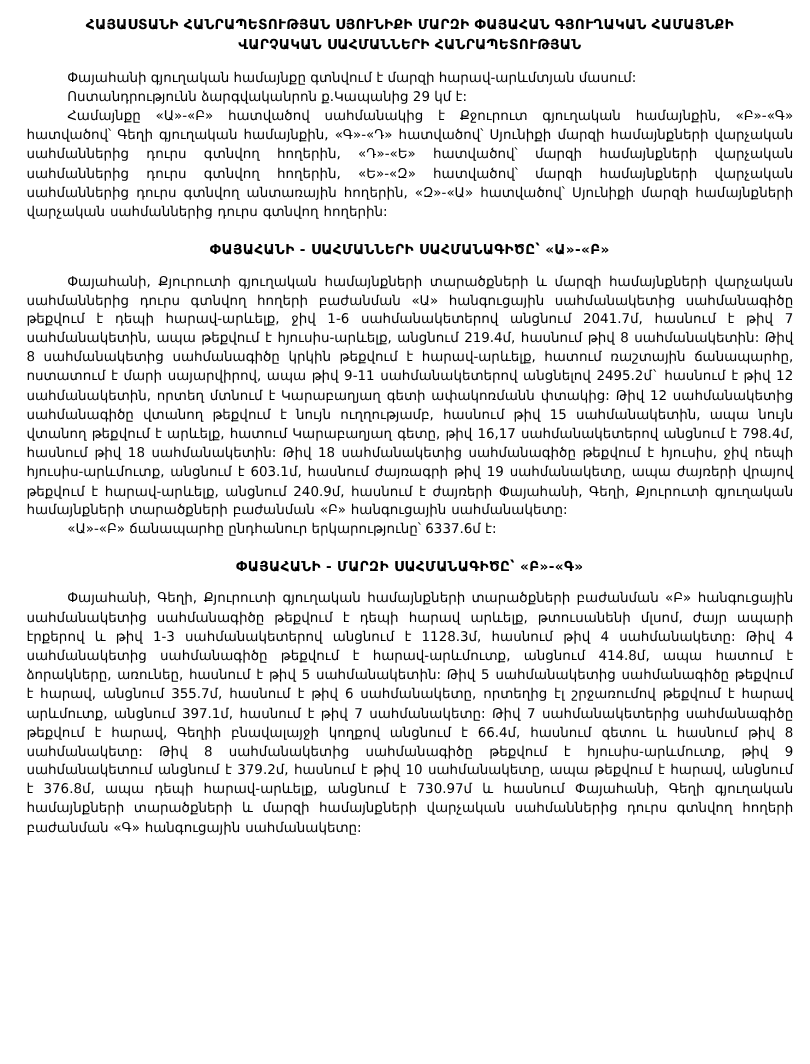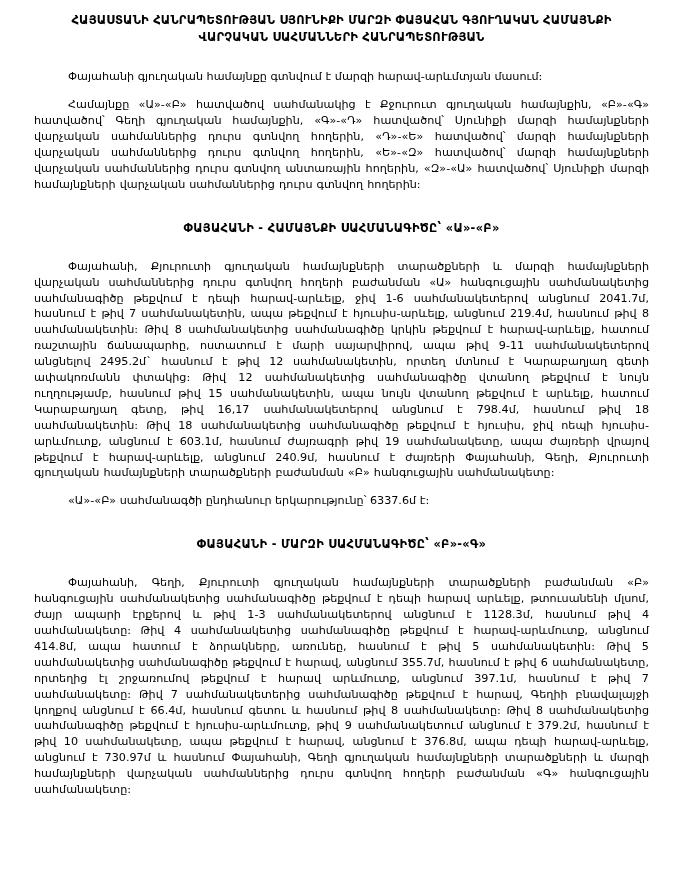--- a/index.html
+++ b/index.html
@@ -30,21 +30,21 @@
     margin: 4px 0 0 0;
   }
   .doc-title .line2 {
     display: block;
   }
   .para {
     font-size: 11.2px;
     line-height: 1.42;
     text-align: justify;
     text-justify: inter-word;
-    margin: 12px;
+    margin: 0;
     padding: 0;
   }
   .para.indent {
     text-indent: 34px;
   }
   .gap-md { height: 12px; }
   .gap-lg { height: 16px; }
   .section-heading {
     text-align: center;
     font-size: 11.4px;
@@ -62,30 +62,31 @@
 <div class="page">
 
   <div class="doc-title">
     <span>ՀԱՅԱՍՏԱՆԻ ՀԱՆՐԱՊԵՏՈՒԹՅԱՆ ՍՅՈՒՆԻՔԻ ՄԱՐԶԻ ՓԱՅԱՀԱՆ ԳՅՈՒՂԱԿԱՆ ՀԱՄԱՅՆՔԻ</span>
     <span class="line2">ՎԱՐՉԱԿԱՆ ՍԱՀՄԱՆՆԵՐԻ ՀԱՆՐԱՊԵՏՈՒԹՅԱՆ</span>
   </div>
 
   <div class="gap-md"></div>
 
   <p class="para indent">Փայահանի գյուղական համայնքը գտնվում է մարզի հարավ-արևմտյան մասում:</p>
+  <p class="para indent">Ոստանդրությունն  ձարգվականրոն ք.Կապանից 29 կմ է:</p>
   <p class="para indent spaced">Համայնքը «Ա»-«Բ» հատվածով սահմանակից է Քջուրուտ գյուղական համայնքին, «Բ»-«Գ» հատվածով՝ Գեղի գյուղական համայնքին, «Գ»-«Դ» հատվածով՝ Սյունիքի մարզի համայնքների վարչական սահմաններից դուրս գտնվող հողերին, «Դ»-«Ե» հատվածով՝ մարզի համայնքների վարչական սահմաններից դուրս գտնվող հողերին, «Ե»-«Զ» հատվածով՝ մարզի համայնքների վարչական սահմաններից դուրս գտնվող անտառային հողերին, «Զ»-«Ա» հատվածով՝ Սյունիքի մարզի համայնքների վարչական սահմաններից դուրս գտնվող հողերին:</p>
 
   <div class="gap-lg"></div>
 
-  <p class="section-heading">ՓԱՅԱՀԱՆԻ - ՀԱՄԱՅՆՔԻ  ՍԱՀՄԱՆԱԳԻԾԸ՝ «Ա»-«Բ»</p>
+  <p class="section-heading">ՓԱՅԱՀԱՆԻ - ՍԱՀՄԱՆՆԵՐԻ  ՍԱՀՄԱՆԱԳԻԾԸ՝ «Ա»-«Բ»</p>
 
   <div class="gap-md"></div>
 
   <p class="para indent spaced">Փայահանի, Քյուրուտի գյուղական համայնքների տարածքների և մարզի համայնքների վարչական սահմաններից դուրս գտնվող հողերի բաժանման «Ա» հանգուցային սահմանակետից սահմանագիծը  թեքվում է դեպի հարավ-արևելք, ջիվ 1-6 սահմանակետերով անցնում 2041.7մ, հասնում է թիվ 7 սահմանակետին, ապա թեքվում է հյուսիս-արևելք, անցնում 219.4մ, հասնում թիվ 8 սահմանակետին:  Թիվ 8 սահմանակետից սահմանագիծը կրկին թեքվում է հարավ-արևելք, հատում ռաշտային ճանապարհը, ոստատում է մարի սայարվիրով, ապա թիվ 9-11 սահմանակետերով անցնելով 2495.2մ` հասնում է թիվ 12 սահմանակետին, որտեղ մտնում է Կարաբաղյաղ գետի ափակոռմանն փտակից: Թիվ 12 սահմանակետից սահմանագիծը վտանող թեքվում է նույն ուղղությամբ, հասնում թիվ 15 սահմանակետին, ապա նույն վտանող թեքվում է արևելք, հատում Կարաբաղյաղ գետը, թիվ 16,17 սահմանակետերով անցնում է 798.4մ, հասնում թիվ 18 սահմանակետին: Թիվ 18 սահմանակետից սահմանագիծը թեքվում է հյուսիս, ջիվ ոեպի հյուսիս-արևմուտք, անցնում է 603.1մ, հասնում ժայռագրի թիվ 19 սահմանակետը, ապա ժայռերի վրայով  թեքվում է հարավ-արևելք, անցնում 240.9մ, հասնում է ժայռերի Փայահանի, Գեղի, Քյուրուտի գյուղական համայնքների տարածքների բաժանման «Բ» հանգուցային սահմանակետը:</p>
-  <p class="para indent">«Ա»-«Բ» սահմանագծի ընդհանուր երկարությունը՝  6337.6մ է:</p>
+  <p class="para indent">«Ա»-«Բ» ճանապարհը ընդհանուր երկարությունը՝  6337.6մ է:</p>
 
   <div class="gap-lg"></div>
 
   <p class="section-heading">ՓԱՅԱՀԱՆԻ - ՄԱՐԶԻ  ՍԱՀՄԱՆԱԳԻԾԸ՝  «Բ»-«Գ»</p>
 
   <div class="gap-md"></div>
 
   <p class="para indent spaced">Փայահանի, Գեղի, Քյուրուտի գյուղական համայնքների տարածքների բաժանման «Բ» հանգուցային սահմանակետից սահմանագիծը թեքվում է դեպի հարավ արևելք, թտուսանենի մլսոմ, ժայր ապարի էրքերով և թիվ 1-3 սահմանակետերով անցնում է 1128.3մ, հասնում թիվ 4 սահմանակետը: Թիվ 4 սահմանակետից սահմանագիծը թեքվում է հարավ-արևմուտք, անցնում 414.8մ, ապա հատում է ձորակները, առունեը, հասնում է թիվ 5 սահմանակետին: Թիվ 5 սահմանակետից սահմանագիծը թեքվում է հարավ, անցնում 355.7մ, հասնում է թիվ 6 սահմանակետը, որտեղից էլ շրջառումով թեքվում է հարավ արևմուտք, անցնում 397.1մ, հասնում է թիվ 7 սահմանակետը: Թիվ 7 սահմանակետերից սահմանագիծը թեքվում է հարավ, Գեղիի բնավալայջի կողքով անցնում է 66.4մ, հասնում գետու և հասնում թիվ 8 սահմանակետը: Թիվ 8 սահմանակետից սահմանագիծը թեքվում է հյուսիս-արևմուտք, թիվ 9 սահմանակետում անցնում է 379.2մ, հասնում է թիվ 10 սահմանակետը, ապա թեքվում է հարավ, անցնում է 376.8մ, ապա դեպի հարավ-արևելք, անցնում է 730.97մ և հասնում Փայահանի, Գեղի գյուղական համայնքների տարածքների և մարզի համայնքների վարչական սահմաններից դուրս գտնվող հողերի բաժանման «Գ» հանգուցային սահմանակետը:</p>
 
 </div>

